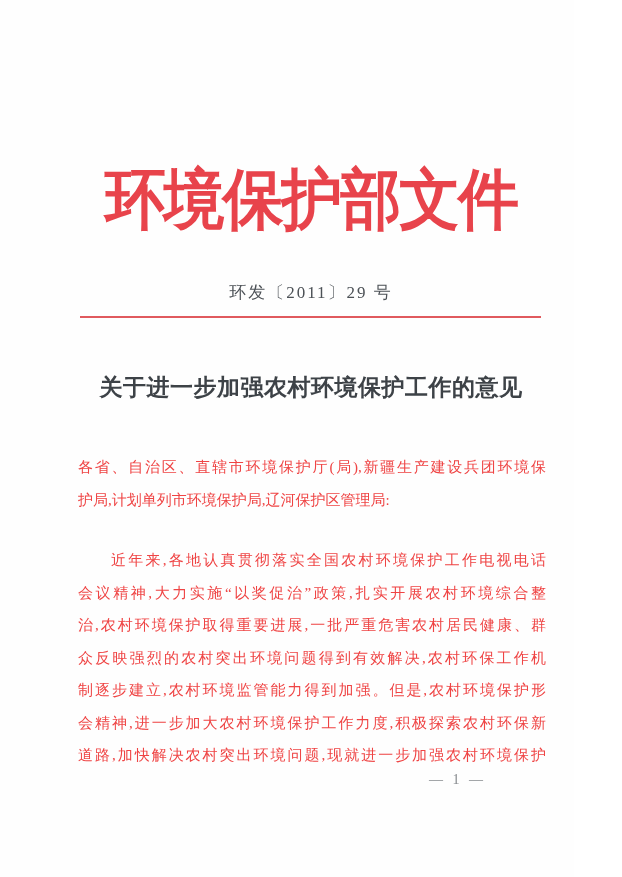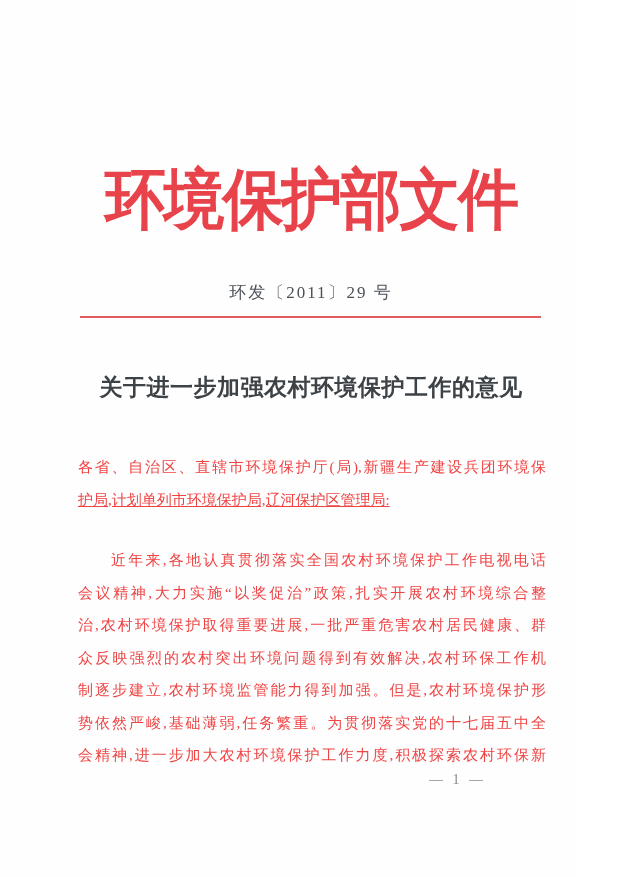--- a/index.html
+++ b/index.html
@@ -71,21 +71,20 @@
   .body-text .line {
     height: 32.5px;
     line-height: 32.5px;
     text-align: justify;
     text-align-last: justify;
     white-space: nowrap;
   }
   .body-text .line.short {
     text-align: left;
     text-align-last: left;
-    text-decoration: underline;
   }
   .body-text .line.indent {
     padding-left: 33px;
     margin-top: 28px;
   }
   .page-number {
     position: absolute;
     top: 772px;
     right: 88px;
     font-size: 14px;
@@ -108,19 +107,19 @@
   <div class="doc-title">关于进一步加强农村环境保护工作的意见</div>
 
   <div class="body-text">
     <div class="line">各省、自治区、直辖市环境保护厅(局),新疆生产建设兵团环境保</div>
     <div class="line short">护局,计划单列市环境保护局,辽河保护区管理局:</div>
     <div class="line indent">近年来,各地认真贯彻落实全国农村环境保护工作电视电话</div>
     <div class="line">会议精神,大力实施“以奖促治”政策,扎实开展农村环境综合整</div>
     <div class="line">治,农村环境保护取得重要进展,一批严重危害农村居民健康、群</div>
     <div class="line">众反映强烈的农村突出环境问题得到有效解决,农村环保工作机</div>
     <div class="line">制逐步建立,农村环境监管能力得到加强。但是,农村环境保护形</div>
-    <div class="line">势依然严峻,基础薄弱,任务繁重。为贯彻落实党的十七届五中全</div>
     <div class="line">会精神,进一步加大农村环境保护工作力度,积极探索农村环保新</div>
+    <div class="line">道路,加快解决农村突出环境问题,现就进一步加强农村环境保护</div>
   </div>
 
   <div class="page-number">— 1 —</div>
 
 </div>
 
 </body></html>

